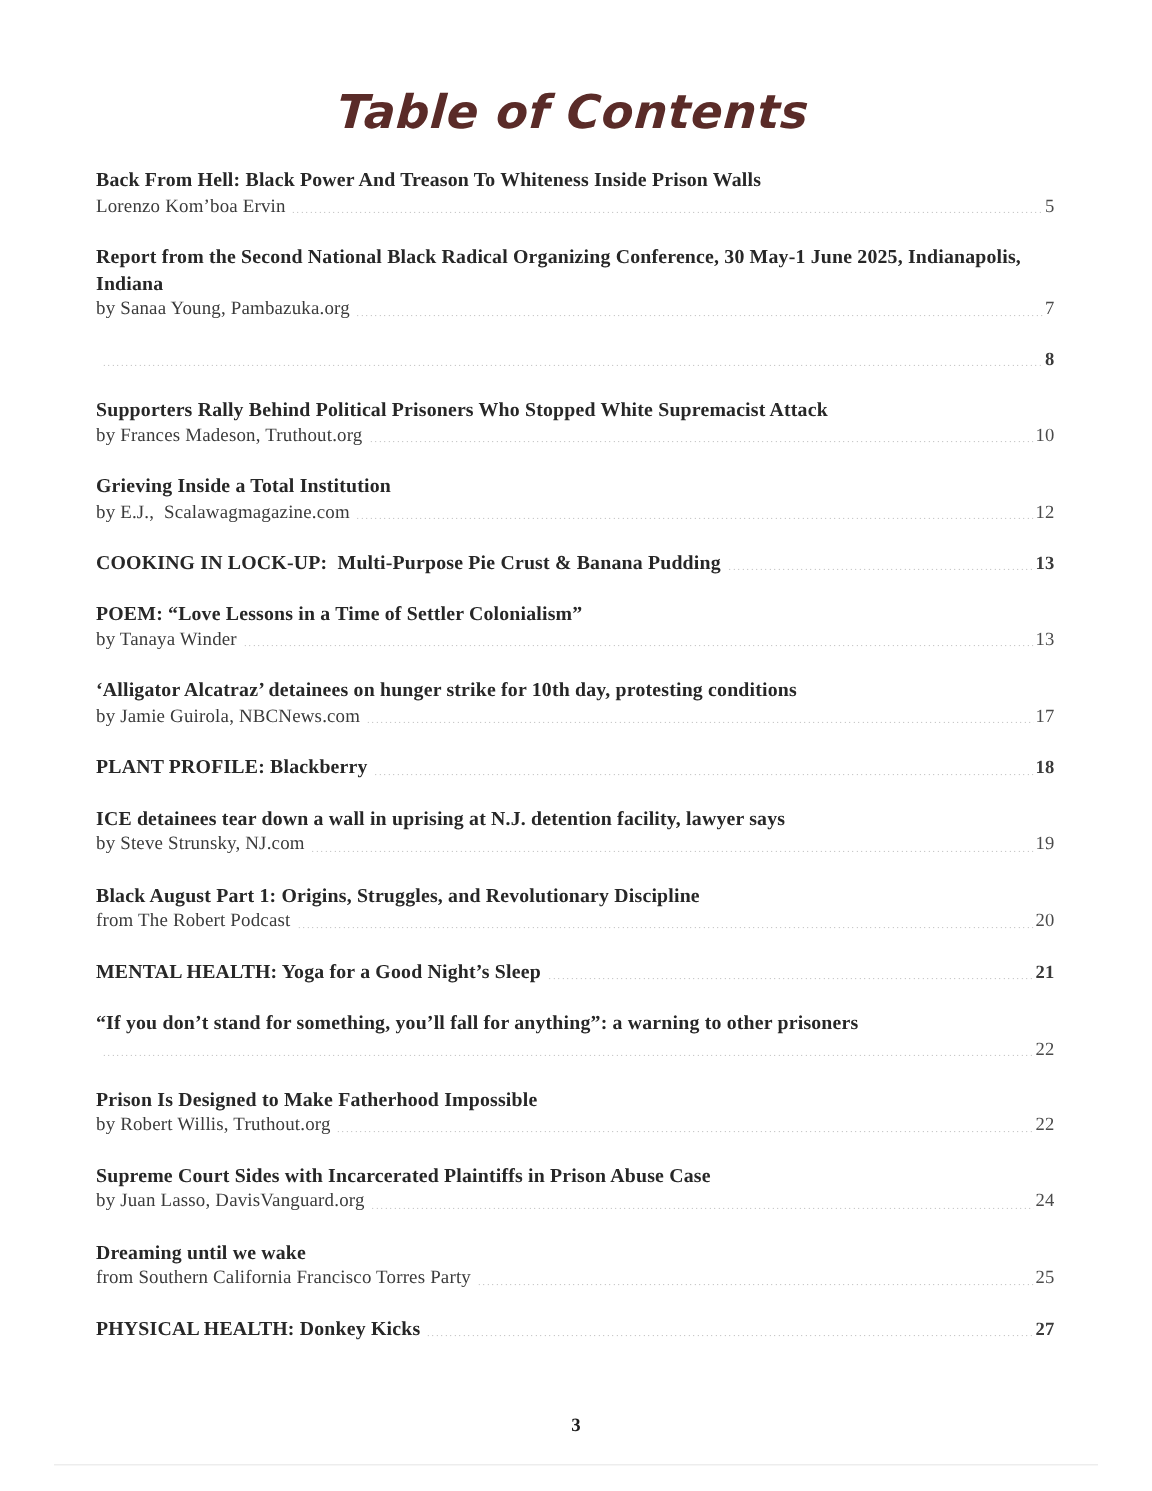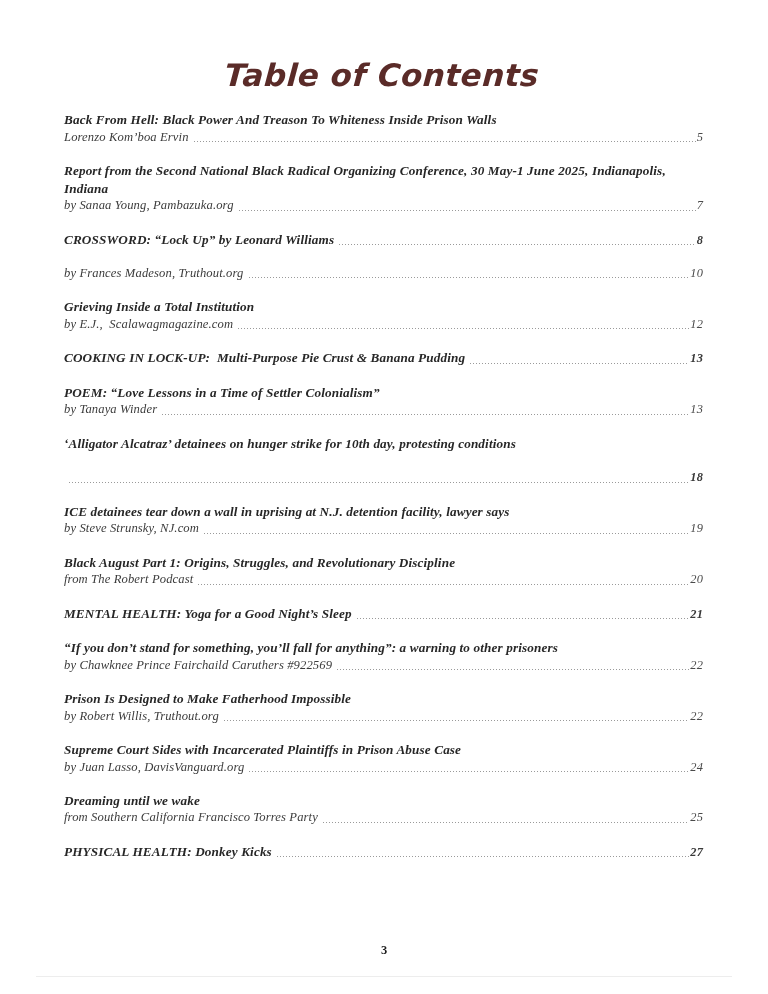--- a/index.html
+++ b/index.html
@@ -35,21 +35,20 @@
     margin: 0;
     padding-top: 57px;
     line-height: 1.2;
     transform: skewX(-4deg);
   }
 
   .toc-list {
     margin: 0;
     padding: 17px 65px 0 64px;
     box-sizing: border-box;
-    font-style: italic;
   }
 
   .entry {
     margin-bottom: 17px;
   }
 
   
   .leader-line {
     display: flex;
     align-items: baseline;
@@ -143,56 +142,58 @@
   <div class="toc-list">
       <div class="entry">
         <div class="entry-title">Back From Hell: Black Power And Treason To Whiteness Inside Prison Walls</div>
         <div class="entry-sub leader-line"><span class="lead-text">Lorenzo Kom’boa Ervin</span><span class="dots"></span><span class="page-num">5</span></div>
       </div>
       <div class="entry">
         <div class="entry-title">Report from the Second National Black Radical Organizing Conference, 30 May-1 June 2025, Indianapolis, Indiana</div>
         <div class="entry-sub leader-line"><span class="lead-text">by Sanaa Young, Pambazuka.org</span><span class="dots"></span><span class="page-num">7</span></div>
       </div>
       <div class="entry">
-        <div class="entry-title leader-line"><span class="lead-text">CROSSWORD: “Lock Up” by Leonard Williams</span><span class="dots"></span><span class="page-num">8</span></div>
-      </div>
-      <div class="entry">
+        <div class="entry-title leader-line"><span class="dots"></span><span class="page-num">8</span></div>
+      </div>
+      <div class="entry">
+        <div class="entry-title">Supporters Rally Behind Political Prisoners Who Stopped White Supremacist Attack</div>
         <div class="entry-sub leader-line"><span class="lead-text">by Frances Madeson, Truthout.org</span><span class="dots"></span><span class="page-num">10</span></div>
       </div>
       <div class="entry">
         <div class="entry-title">Grieving Inside a Total Institution</div>
         <div class="entry-sub leader-line"><span class="lead-text">by E.J.,  Scalawagmagazine.com</span><span class="dots"></span><span class="page-num">12</span></div>
       </div>
       <div class="entry">
         <div class="entry-title leader-line"><span class="lead-text">COOKING IN LOCK-UP:  Multi-Purpose Pie Crust &amp; Banana Pudding</span><span class="dots"></span><span class="page-num">13</span></div>
       </div>
       <div class="entry">
         <div class="entry-title">POEM: “Love Lessons in a Time of Settler Colonialism”</div>
         <div class="entry-sub leader-line"><span class="lead-text">by Tanaya Winder</span><span class="dots"></span><span class="page-num">13</span></div>
       </div>
       <div class="entry">
         <div class="entry-title">‘Alligator Alcatraz’ detainees on hunger strike for 10th day, protesting conditions</div>
-      </div>
-      <div class="entry">
-        <div class="entry-title leader-line"><span class="dots"></span><span class="page-num">18</span></div>
+        <div class="entry-sub leader-line"><span class="lead-text">by Jamie Guirola, NBCNews.com</span><span class="dots"></span><span class="page-num">17</span></div>
+      </div>
+      <div class="entry">
+        <div class="entry-title leader-line"><span class="lead-text">PLANT PROFILE: Blackberry</span><span class="dots"></span><span class="page-num">18</span></div>
       </div>
       <div class="entry">
         <div class="entry-title">ICE detainees tear down a wall in uprising at N.J. detention facility, lawyer says</div>
         <div class="entry-sub leader-line"><span class="lead-text">by Steve Strunsky, NJ.com</span><span class="dots"></span><span class="page-num">19</span></div>
       </div>
       <div class="entry">
         <div class="entry-title">Black August Part 1: Origins, Struggles, and Revolutionary Discipline</div>
         <div class="entry-sub leader-line"><span class="lead-text">from The Robert Podcast</span><span class="dots"></span><span class="page-num">20</span></div>
       </div>
       <div class="entry">
         <div class="entry-title leader-line"><span class="lead-text">MENTAL HEALTH: Yoga for a Good Night’s Sleep</span><span class="dots"></span><span class="page-num">21</span></div>
       </div>
       <div class="entry">
         <div class="entry-title">“If you don’t stand for something, you’ll fall for anything”: a warning to other prisoners</div>
-        <div class="entry-sub leader-line"><span class="lead-text">by Chawknee Prince Fairchaild Caruthers #922569</span><span class="dots"></span><span class="page-num">22</span></div>
+        <div class="entry-sub leader-line"><span class="dots"></span><span class="page-num">22</span></div>
       </div>
       <div class="entry">
         <div class="entry-title">Prison Is Designed to Make Fatherhood Impossible</div>
         <div class="entry-sub leader-line"><span class="lead-text">by Robert Willis, Truthout.org</span><span class="dots"></span><span class="page-num">22</span></div>
       </div>
       <div class="entry">
         <div class="entry-title">Supreme Court Sides with Incarcerated Plaintiffs in Prison Abuse Case</div>
         <div class="entry-sub leader-line"><span class="lead-text">by Juan Lasso, DavisVanguard.org</span><span class="dots"></span><span class="page-num">24</span></div>
       </div>
       <div class="entry">

